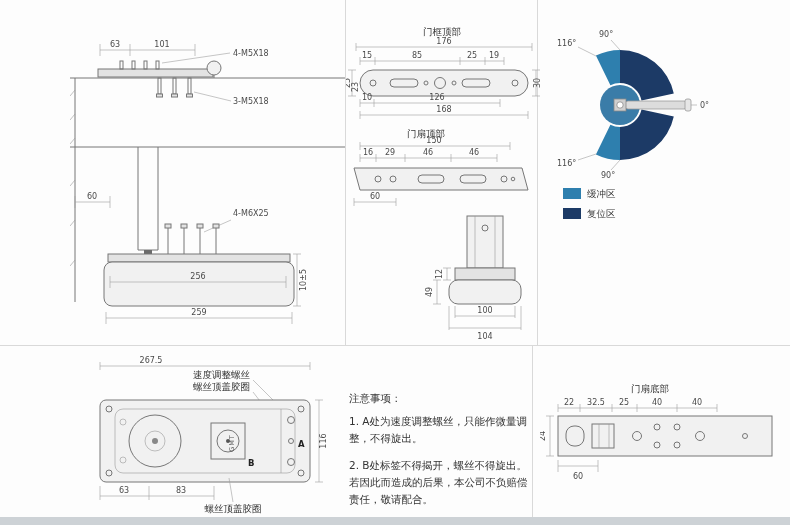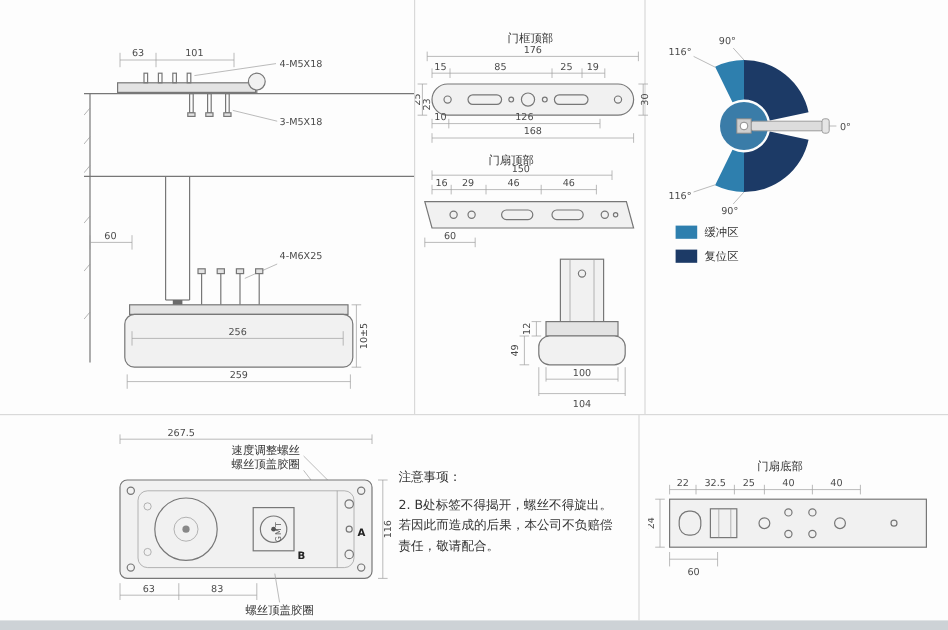--- a/index.html
+++ b/index.html
@@ -8,21 +8,21 @@
   .abs{position:absolute;}
   .divider{background:#d9d9d9;}
   svg text{font-family:"DejaVu Sans","Liberation Sans",sans-serif;font-size:8px;fill:#4a4a4a;}
   svg text.cn{font-size:9.5px;fill:#333;}
   svg text.mark{font-size:8.5px;fill:#222;font-weight:bold;}
   .draw{stroke:#777;stroke-width:1;fill:none;}
   .thin{stroke:#999;stroke-width:.6;fill:none;}
   .dim{stroke:#a0a0a0;stroke-width:.6;fill:none;}
   .fillA{fill:#f1f1f1;}
   .fillB{fill:#e3e3e3;}
-  #notes{position:absolute;left:332px;top:390px;width:186px;color:#333;font-size:10.5px;line-height:1.62;}
+  #notes{position:absolute;left:349px;top:390px;width:186px;color:#333;font-size:10.5px;line-height:1.62;}
   #notes .nt{margin:0 0 6px 0;}
   #notes p{margin:0 0 10px 0;}
   #bottombar{position:absolute;left:0;top:517px;width:790px;height:8px;background:#cdd2d6;}
 </style>
 </head>
 <body>
 
 <div id="sheet">
 
   <div class="abs divider" style="left:345px;top:0;width:1px;height:345px;"></div>
@@ -354,20 +354,21 @@
     <g class="dim">
       <line x1="234" y1="48" x2="234" y2="130"></line>
       <line x1="230" y1="48" x2="238" y2="48"></line>
         <line x1="230" y1="130" x2="238" y2="130"></line>
     </g>
     <text x="241" y="89" transform="rotate(-90 241 89)" text-anchor="middle">116</text>
   </svg>
 
   <div id="notes">
     <div class="nt">注意事项：</div>
+    <p>1. A处为速度调整螺丝，只能作微量调整，不得旋出。</p>
     <p>2. B处标签不得揭开，螺丝不得旋出。若因此而造成的后果，本公司不负赔偿责任，敬请配合。</p>
   </div>
 
   <svg class="abs" style="left:540px;top:382px;" width="250" height="130" viewBox="0 0 250 130">
     <text x="110" y="10" text-anchor="middle" class="cn">门扇底部</text>
 
     <g class="dim">
       <line x1="18" y1="26" x2="177" y2="26"></line>
       <line x1="18" y1="22" x2="18" y2="30"></line>
         <line x1="40" y1="22" x2="40" y2="30"></line>

